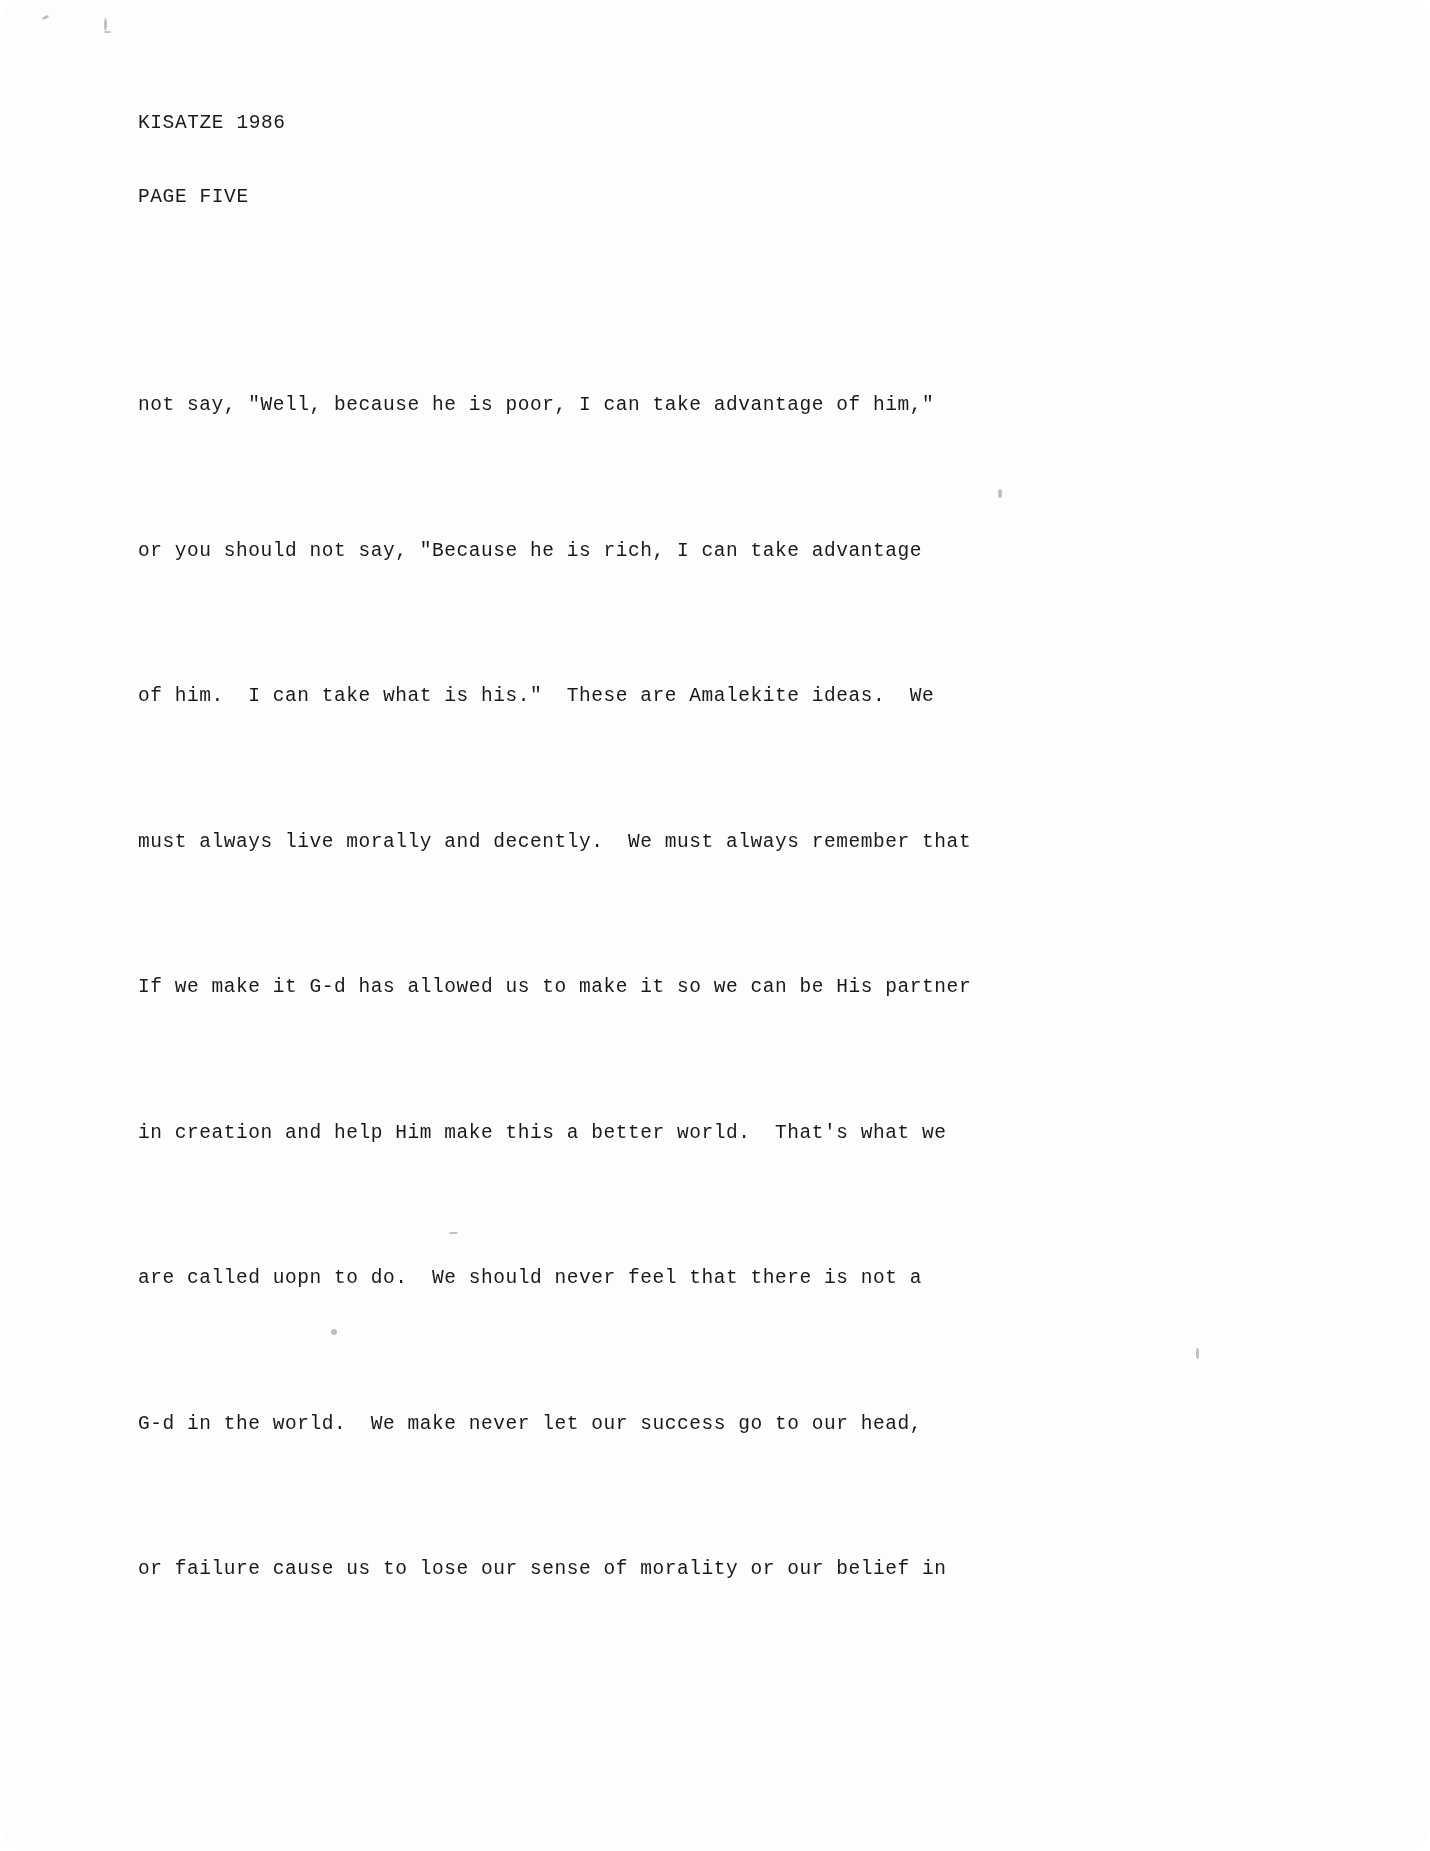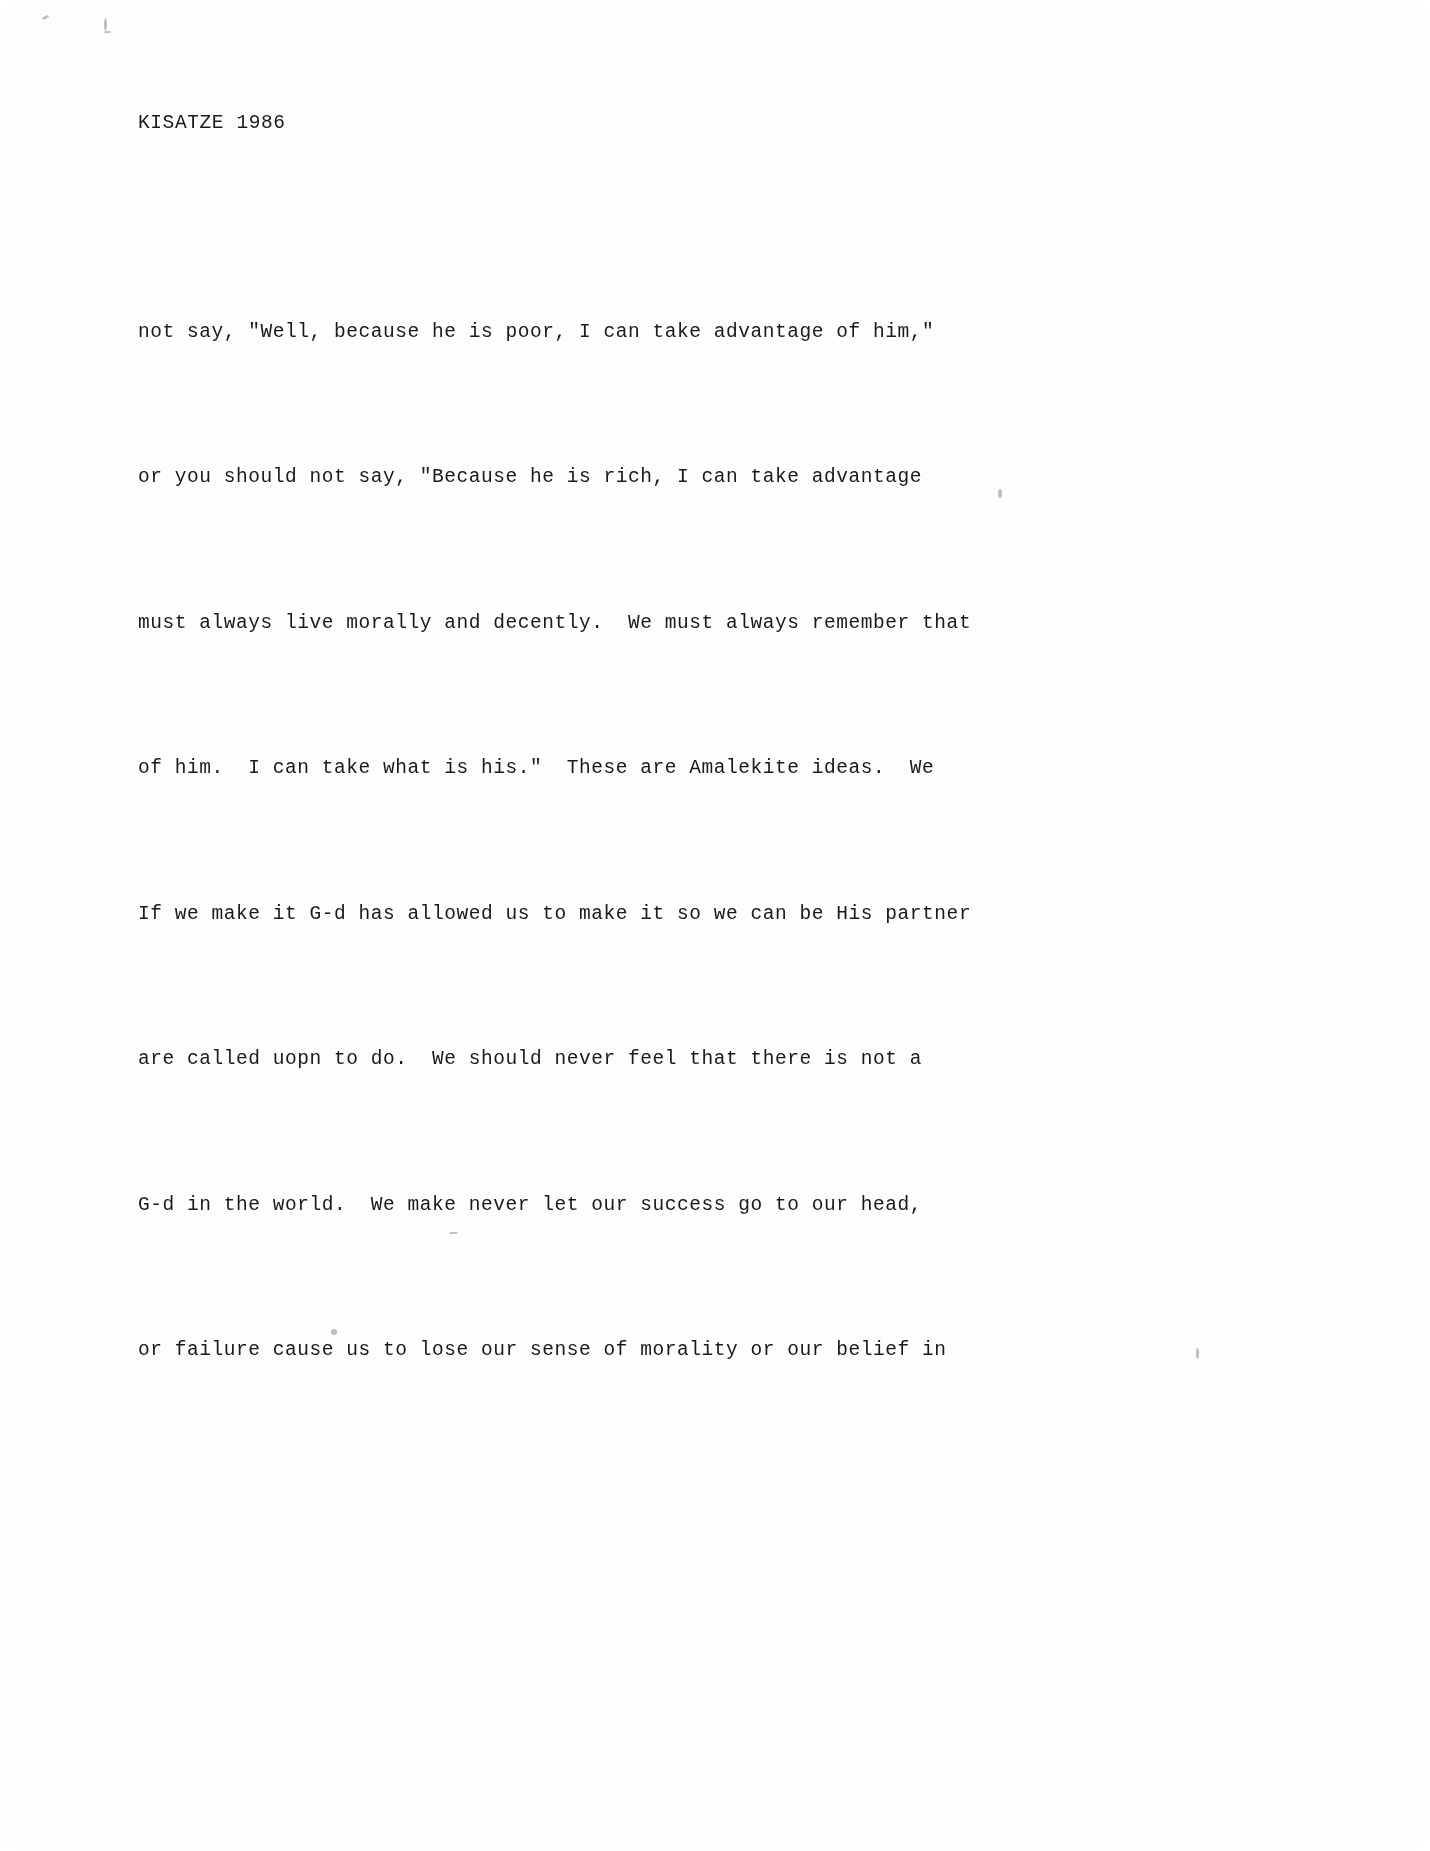--- a/index.html
+++ b/index.html
@@ -70,28 +70,30 @@
   <span class="mark mark-c"></span>
   <span class="mark mark-d"></span>
   <span class="mark mark-e"></span>
   <span class="mark mark-f"></span>
   <span class="mark mark-g"></span>
 
   <div class="content">
 
     <div class="heading">
       <div>KISATZE 1986</div>
+      <div>PAGE FIVE</div>
     </div>
 
     <div class="para first">
       <div>not say, "Well, because he is poor, I can take advantage of him,"</div>
       <div>or you should not say, "Because he is rich, I can take advantage</div>
+      <div>of him.  I can take what is his."  These are Amalekite ideas.  We</div>
       <div>must always live morally and decently.  We must always remember that</div>
-      <div>of him.  I can take what is his."  These are Amalekite ideas.  We</div>
       <div>If we make it G-d has allowed us to make it so we can be His partner</div>
+      <div>in creation and help Him make this a better world.  That's what we</div>
       <div>are called uopn to do.  We should never feel that there is not a</div>
       <div>G-d in the world.  We make never let our success go to our head,</div>
       <div>or failure cause us to lose our sense of morality or our belief in</div>
       
     </div>
 
   </div>
 </div>
 
 </body></html>

